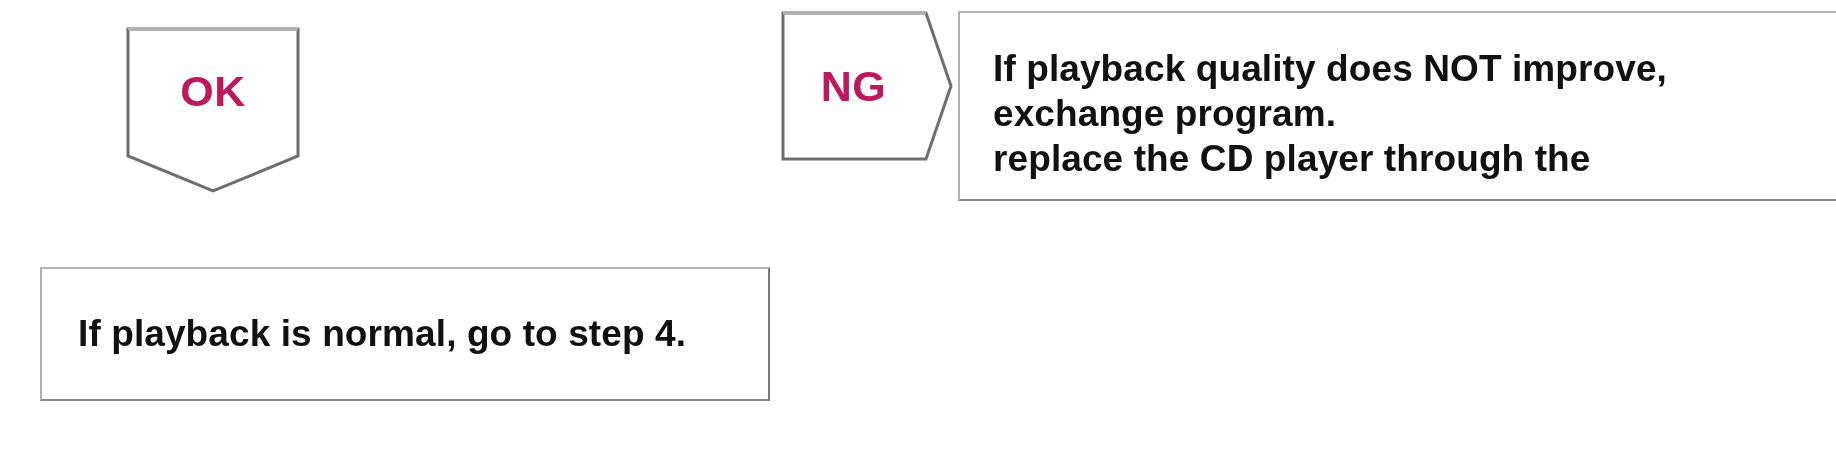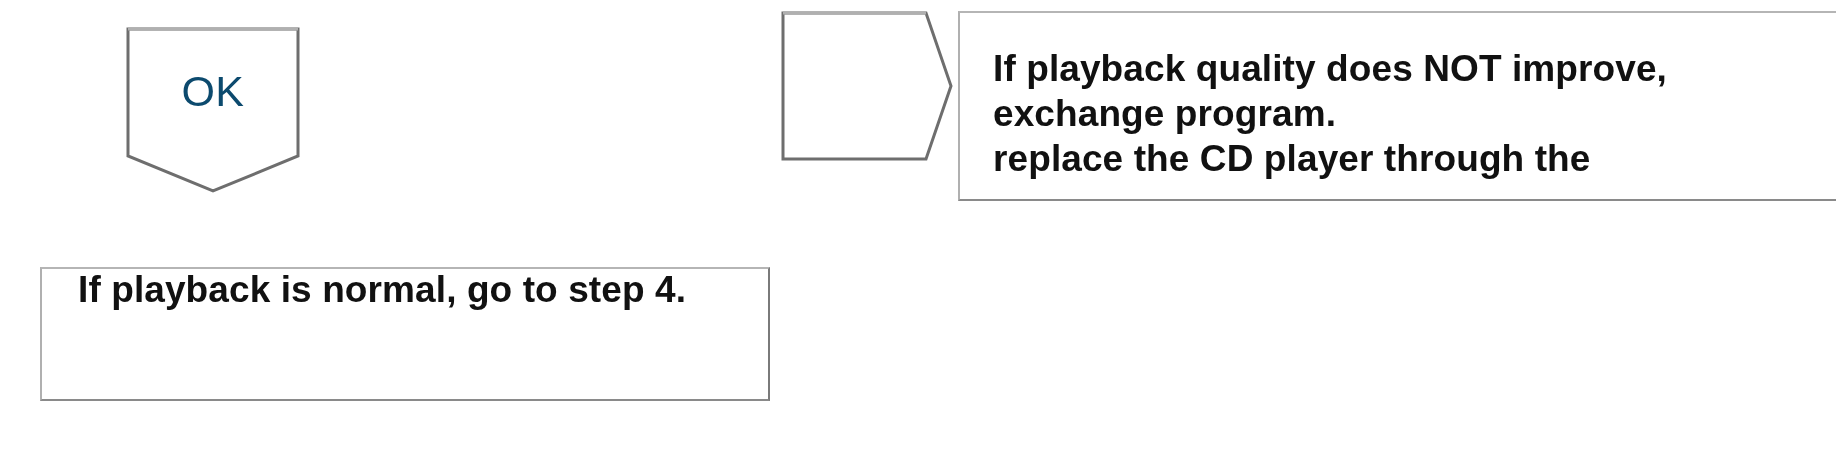--- a/index.html
+++ b/index.html
@@ -35,22 +35,22 @@
   
   .pent-down {
     position: absolute;
   }
   .pent-down svg, .pent-right svg, .rect-box svg {
     display: block;
   }
 
   .shape-label {
     position: absolute;
-    color: #0c4a6e;
-    font-weight: 400;
+    color: #be185d;
+    font-weight: 700;
     letter-spacing: 0.5px;
     white-space: nowrap;
   }
 
   
   #ok-node {
     left: 126px;
     top: 26px;
     width: 174px;
     height: 168px;
@@ -124,20 +124,21 @@
     top: 267px;
     width: 730px;
     height: 134px;
   }
   #ok-text-box .box-text {
     position: absolute;
     left: 36px;
     top: 0;
     height: 130px;
     display: flex;
+    align-items: center;
     color: #111111;
     font-weight: 700;
     font-size: 37px;
     letter-spacing: 0.1px;
     white-space: nowrap;
   }
 </style>
 </head>
 <body>
 
@@ -149,20 +150,21 @@
       <line x1="2" y1="3" x2="172" y2="3" stroke="#b0b0b0" stroke-width="3"></line>
     </svg>
     <div id="ok-label" class="shape-label">OK</div>
   </div>
 
   <div id="ng-node" class="node pent-right">
     <svg width="172" height="152" viewBox="0 0 172 152">
       <polygon points="2,3 145,3 170,76 145,149 2,149" fill="#ffffff" stroke="#6e6e6e" stroke-width="3" stroke-linejoin="miter"></polygon>
       <line x1="2" y1="3" x2="145" y2="3" stroke="#b0b0b0" stroke-width="3"></line>
     </svg>
+    <div id="ng-label" class="shape-label">NG</div>
   </div>
 
   <div id="ng-text-box" class="rect-box">
     <div class="box-text">
       <span class="box-line">If playback quality does NOT improve,</span>
       <span class="box-line">exchange program.</span>
       <span class="box-line">replace the CD player through the</span>
     </div>
   </div>
 

